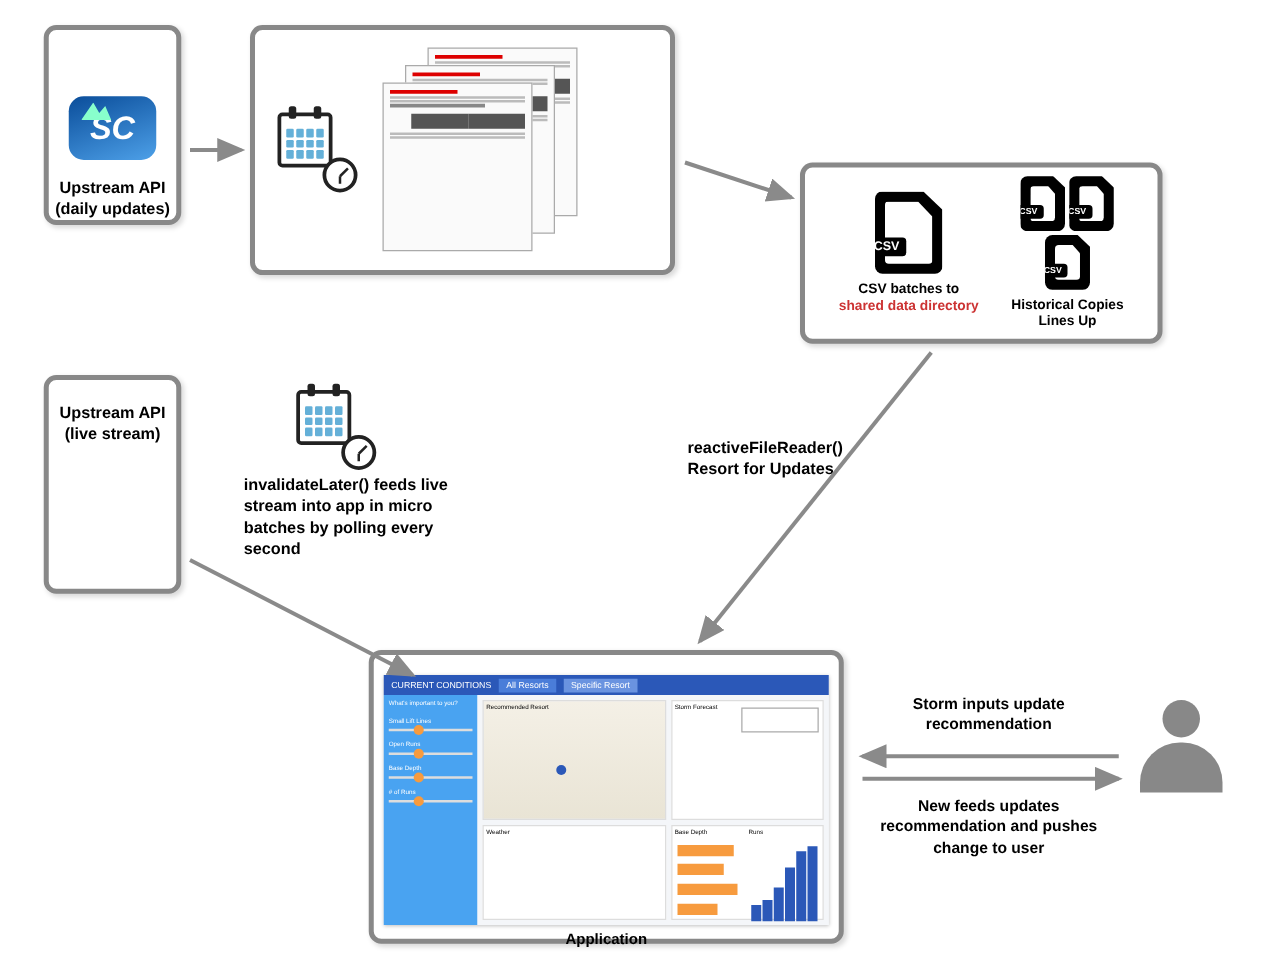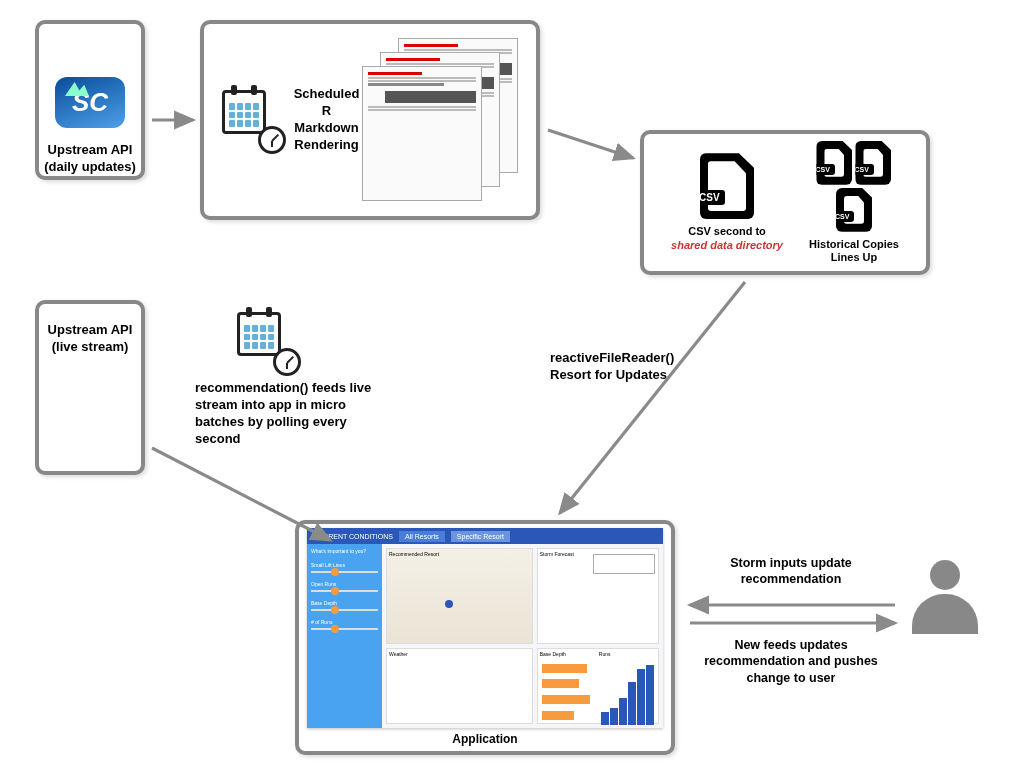--- a/index.html
+++ b/index.html
@@ -76,42 +76,42 @@
   display:flex;align-items:center;justify-content:space-around;padding:6px 14px;
 }
 .csv-group{display:flex;flex-direction:column;align-items:center;gap:6px;}
 .csv-file{width:54px;height:66px;background:#000;border-radius:6px;position:relative;clip-path:polygon(0 0,72% 0,100% 22%,100% 100%,0 100%);}
 .csv-file::before{content:"";position:absolute;top:8px;left:8px;right:8px;bottom:8px;background:#fff;border-radius:3px;clip-path:polygon(0 0,70% 0,100% 24%,100% 100%,0 100%);}
 .csv-file::after{content:"CSV";position:absolute;bottom:14px;left:-6px;background:#000;color:#fff;font-size:10px;font-weight:800;padding:2px 5px;border-radius:3px;}
 .csv-file-sm{width:36px;height:44px;}
 .csv-file-sm::after{font-size:7px;bottom:10px;}
 .csv-stack{display:flex;flex-wrap:wrap;gap:3px;width:80px;justify-content:center;}
 .csv-caption{font-size:11px;text-align:center;font-weight:600;line-height:1.2;}
-.csv-caption .red{color:#c33;font-style:italic;}
+.csv-caption .red{color:#c33;}
 
 .api-live {
   left: 35px; top: 300px; width: 110px; height: 175px;
   display:flex;flex-direction:column;align-items:center;padding-top:18px;
 }
 .wu-logo{width:70px;height:70px;display:flex;flex-direction:column;align-items:center;justify-content:center;margin-bottom:10px;}
 .wu-main{font-size:32px;font-weight:600;letter-spacing:-2px;}
 .wu-w{color:#444;}
 .wu-u{color:#2aa9d9;}
 .wu-drop{width:14px;height:18px;background:#f5b400;border-radius:50% 50% 50% 50% / 60% 60% 40% 40%;clip-path:polygon(50% 0,100% 70%,80% 100%,20% 100%,0 70%);margin-bottom:-4px;}
 .wu-sub{font-size:5px;letter-spacing:0.5px;color:#666;}
 
 .float-cal{position:absolute;left:237px;top:312px;}
 
 .free-label{position:absolute;font-size:13px;font-weight:600;line-height:1.3;}
 .lbl-invalidate{left:195px;top:380px;width:190px;}
 .lbl-reactive{left:550px;top:350px;width:180px;}
 .lbl-user-in{left:706px;top:555px;width:170px;text-align:center;font-size:12.5px;}
 .lbl-user-out{left:696px;top:637px;width:190px;text-align:center;font-size:12.5px;}
 
-.app-box{left:295px;top:520px;width:380px;height:235px;padding:4px 8px 2px;}
+.app-box{left:295px;top:520px;width:380px;height:235px;padding:16px 8px 2px;}
 .app-inner{width:100%;height:200px;box-shadow:0 1px 3px rgba(0,0,0,0.25);background:#f4f6f9;display:flex;flex-direction:column;}
 .app-header{height:16px;background:#2b58b8;color:#fff;display:flex;align-items:center;font-size:7px;gap:6px;padding-left:6px;}
 .app-header .tab{background:#4a7dd9;padding:2px 6px;}
 .app-body{flex:1;display:flex;}
 .app-side{width:75px;background:#49a3f1;display:flex;flex-direction:column;padding:4px;gap:8px;}
 .side-item{font-size:5px;color:#fff;}
 .slider{height:2px;background:#ddd;position:relative;margin-top:3px;}
 .slider::after{content:"";position:absolute;top:-3px;left:30%;width:8px;height:8px;background:#f79b3e;border-radius:50%;}
 .app-main{flex:1;display:grid;grid-template-columns:1.2fr 1fr;grid-template-rows:1fr 0.8fr;gap:4px;padding:4px;background:#f4f6f9;}
 .panel{background:#fff;border:1px solid #ddd;position:relative;font-size:5px;padding:2px;}
@@ -157,23 +157,20 @@
           <span></span>
           <span></span>
           <span></span>
           <span></span>
           <span></span>
           <span></span>
         </div>
       </div>
     <div class="clock"></div>
   </div>
-  <div class="box-content" style="white-space:pre-line;margin-right:8px;">Scheduled R
-Markdown
-Rendering</div>
   <div class="doc-stack">
     <div class="doc">
         <div class="ln"></div>
         <div class="txt"></div>
         <div class="txt"></div>
         <div class="lng"></div>
         <div class="blk"></div>
         <div class="blk"></div>
         <div style="clear:both"></div>
         <div class="txt"></div>
@@ -201,21 +198,21 @@
         <div class="txt"></div>
         <div class="txt"></div>
       </div>
   </div>
 </div>
 
 <div class="box csv-box">
   <div class="csv-group">
     <div class="csv-file"></div>
     <div class="csv-caption">
-      <span>CSV second to</span><br>
+      <span>CSV batches to</span><br>
       <span class="red">shared data directory</span>
     </div>
   </div>
   <div class="csv-group">
     <div class="csv-stack">
       <div class="csv-file csv-file-sm"></div>
       <div class="csv-file csv-file-sm"></div>
       <div class="csv-file csv-file-sm"></div>
     </div>
     <div class="csv-caption" style="white-space:pre-line;">Historical Copies
@@ -241,21 +238,21 @@
         <span></span>
         <span></span>
         <span></span>
         <span></span>
         <span></span>
       </div>
     </div>
   <div class="clock"></div>
 </div>
 
-<div class="free-label lbl-invalidate">recommendation() feeds live stream into app in micro batches by polling every second</div>
+<div class="free-label lbl-invalidate">invalidateLater() feeds live stream into app in micro batches by polling every second</div>
 <div class="free-label lbl-reactive" style="white-space:pre-line;">reactiveFileReader()
 Resort for Updates</div>
 <div class="free-label lbl-user-in">Storm inputs update recommendation</div>
 <div class="free-label lbl-user-out">New  feeds updates recommendation and pushes change to user</div>
 
 <div class="box app-box">
   <div class="app-inner">
     <div class="app-header">
       <span>CURRENT CONDITIONS</span>
       <span class="tab">All Resorts</span>

